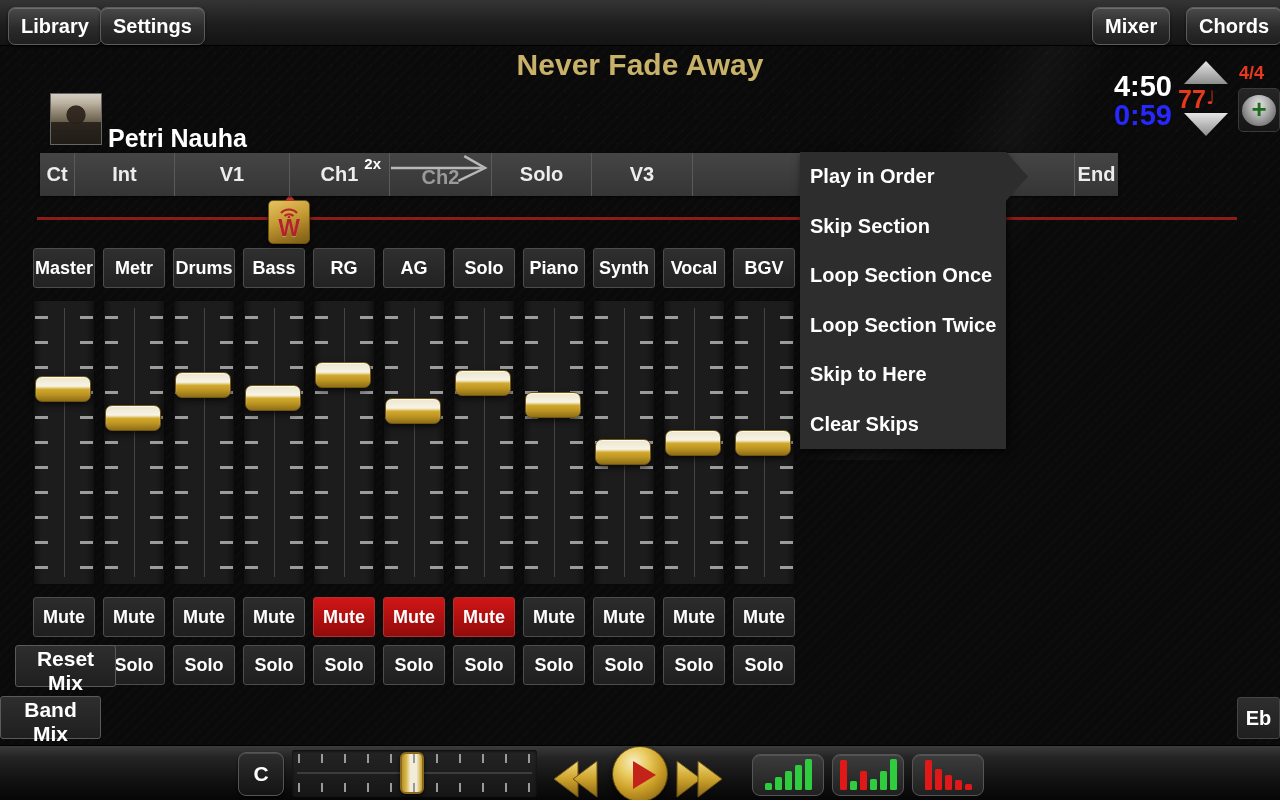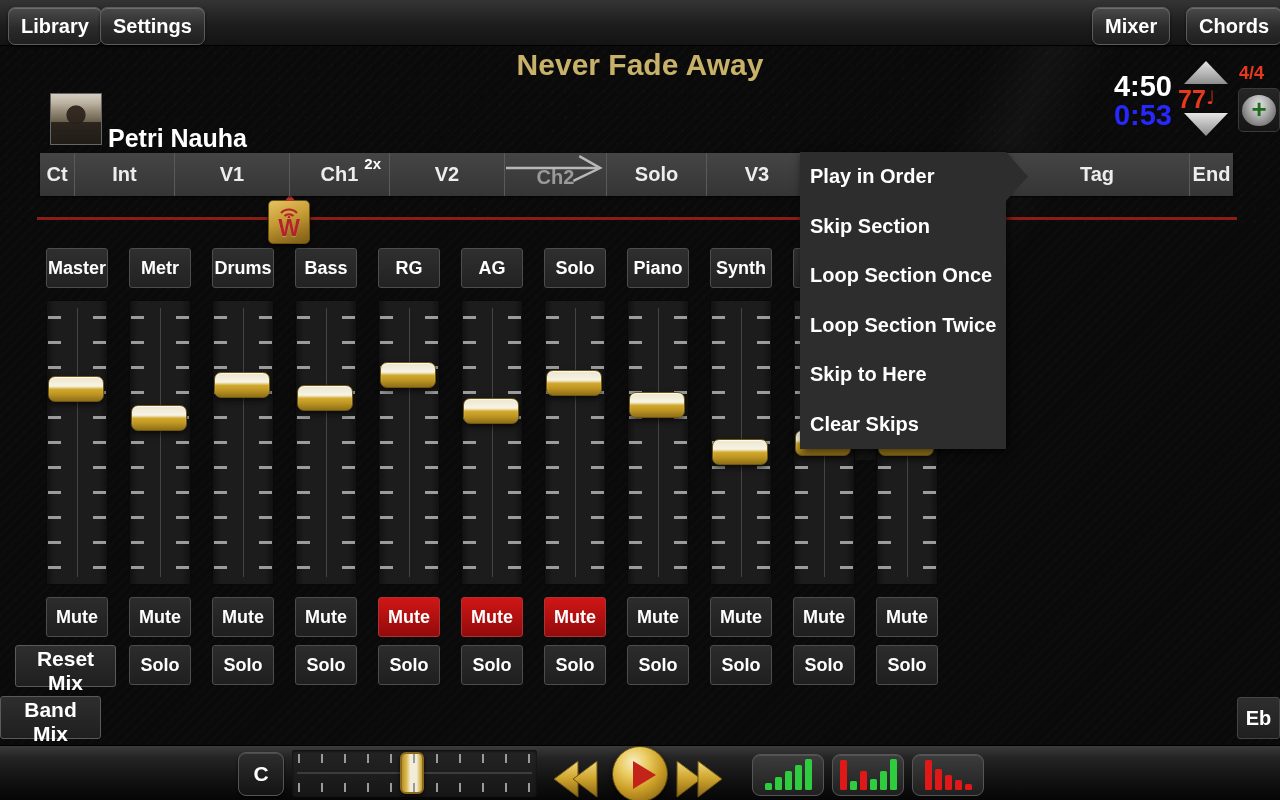--- a/index.html
+++ b/index.html
@@ -73,21 +73,21 @@
   
   .menu{position:absolute;left:800px;top:152px;width:206px;z-index:6;background:#2d2d2d;
     box-shadow:2px 3px 8px rgba(0,0,0,.7);}
   .menu-item{height:49.5px;display:flex;align-items:center;padding-left:10px;
     color:#fff;font-size:20px;font-weight:bold;cursor:pointer;}
   .menu-point{position:absolute;left:206px;top:0;width:22px;height:49px;background:#2d2d2d;
     clip-path:polygon(0 0,100% 50%,0 100%);}
 
   
   .mixer{position:absolute;left:33px;top:248px;display:flex;gap:8px;z-index:2;}
-  .strip{width:62px;display:flex;flex-direction:column;margin-left:13px;}
+  .strip{width:62px;display:flex;flex-direction:column;}
   .chbtn{height:40px;border-radius:3px;border:1px solid #4d4d4d;cursor:pointer;
     background:linear-gradient(180deg,#2f2f2f,#222);color:#fff;font-weight:bold;font-size:18px;padding:0;}
   .track{position:relative;height:285px;margin-top:12px;cursor:pointer;
     background:linear-gradient(90deg,#101010 0%,#1c1c1c 14% 86%,#101010 100%);
     box-shadow:inset 0 0 0 1px #090909;}
   .tick{position:absolute;width:13px;height:3px;background:#bdbdbd;opacity:.8;}
   .tick.tl{left:2px;} .tick.tr{right:2px;}
   .cline{position:absolute;left:50%;top:8px;bottom:8px;width:1px;background:#454545;}
   .handle{position:absolute;left:2px;width:56px;height:26px;border-radius:7px;border:1px solid #6e5512;cursor:grab;
     background:linear-gradient(180deg,#ece5cd 0%,#f7f4e6 38%,#d2a92c 52%,#bb9322 74%,#8f6e16 100%);
@@ -143,21 +143,21 @@
     <button class="tbtn" style="left:100px;">Settings</button>
     <button class="tbtn" style="left:1092px;">Mixer</button>
     <button class="tbtn" style="left:1186px;">Chords</button>
   </header>
 
   <div class="song-title">Never Fade Away</div>
   <div class="artist-thumb"></div>
   <div class="artist-name">Petri Nauha</div>
 
   <div class="t-total">4:50</div>
-  <div class="t-remain">0:53</div>
+  <div class="t-remain">0:59</div>
   <div class="tri tri-up"></div>
   <div class="tempo">
     <span>77</span><span class="note">♩</span>
   </div>
   <div class="tri tri-down"></div>
   <div class="timesig">4/4</div>
   <div class="plusbtn">
     <div class="sphere">
       <span class="plus">+</span>
     </div>
@@ -169,23 +169,20 @@
       </div>
       <div class="tab" style="width: 100px;">
         <span class="tab-label">Int</span>
       </div>
       <div class="tab" style="width: 115px;">
         <span class="tab-label">V1</span>
       </div>
       <div class="tab" style="width: 100px;">
         <span class="tab-label">Ch1</span>
         <span class="badge">2x</span>
-      </div>
-      <div class="tab" style="width: 115px;">
-        <span class="tab-label">V2</span>
       </div>
       <div class="tab skipped" style="width: 102px;">
         <span class="tab-label">Ch2</span>
         <svg class="skiparrow" viewBox="0 0 102 30">
           <path d="M1 15 H93" stroke="#b8b8b8" stroke-width="2.5" fill="none"></path>
           <path d="M75 3 L96 15 L69 28" stroke="#b8b8b8" stroke-width="2.5" fill="none"></path>
         </svg>
       </div>
       <div class="tab" style="width: 100px;">
         <span class="tab-label">Solo</span>

